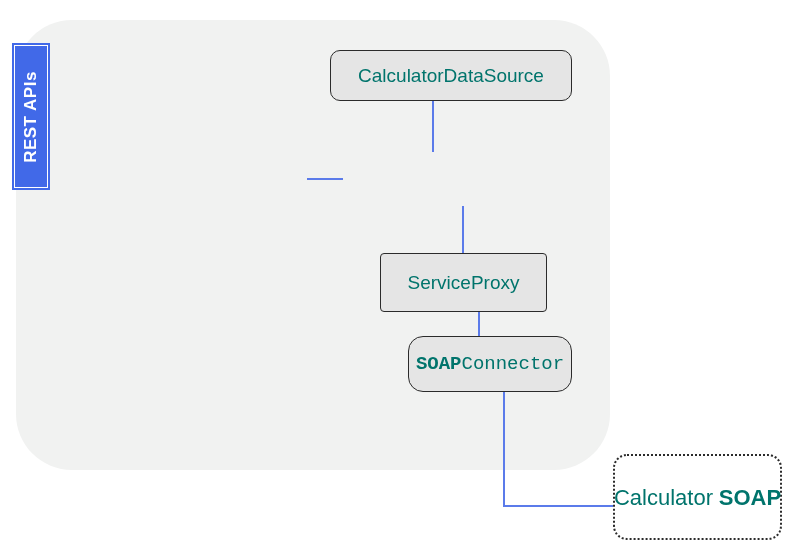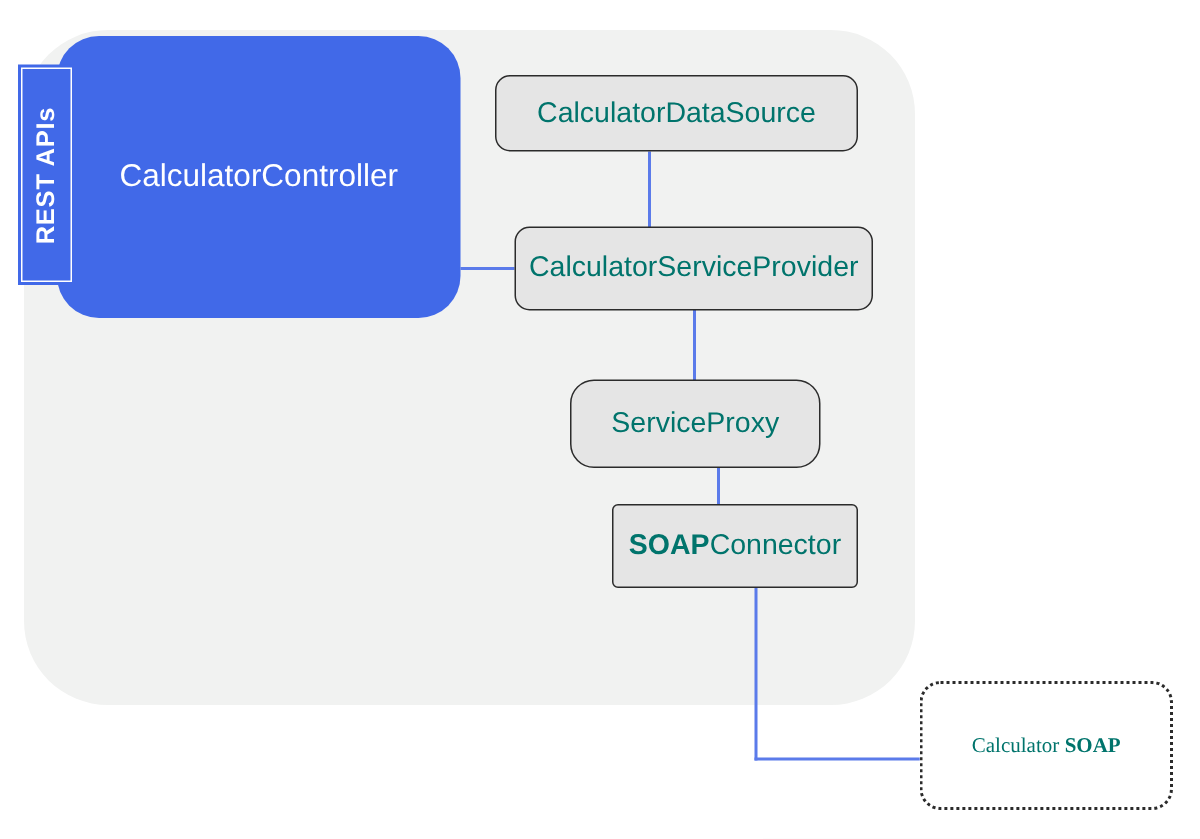--- a/index.html
+++ b/index.html
@@ -72,65 +72,58 @@
     transform: rotate(-90deg);
     white-space: nowrap;
     flex: none;
     color: #ffffff;
     font-size: 17px;
     font-weight: bold;
     letter-spacing: 0.5px;
   }
   .data-source      { left: 330px; top: 50px;  width: 242px; height: 51px; border-radius: 10px; }
   .service-provider { left: 343px; top: 151px; width: 239px; height: 56px; border-radius: 10px; }
-  .service-proxy    { left: 380px; top: 253px; width: 167px; height: 59px; border-radius: 16px; }
-  .soap-connector   { left: 408px; top: 336px; width: 164px; height: 56px; border-radius: 4px; }
+  .service-proxy    { left: 380px; top: 253px; width: 167px; height: 59px; border-radius: 4px; }
+  .soap-connector   { left: 408px; top: 336px; width: 164px; height: 56px; border-radius: 15px; font-family: Liberation Mono, monospace; }
   .web-service {
     left: 613px; top: 454px;
     width: 169px; height: 86px;
     border-radius: 14px;
     border: 2px dotted #2b2b2b;
     background: #ffffff;
-    font-size: 14px;
+    font-size: 22px;
     line-height: 25px;
-    font-family: Liberation Serif, serif;
   }
   .gap { margin-right: 0.26em; }
 </style>
 </head>
 <body>
 
 <div class="stage">
 
   <div class="boundary"></div>
 
   <div class="edge h edge-ctrl-sp"></div>
   <div class="edge v edge-ds-sp"></div>
   <div class="edge v edge-sp-proxy"></div>
   <div class="edge v edge-proxy-sc"></div>
   <div class="edge v edge-sc-ws-v"></div>
   <div class="edge h edge-sc-ws-h"></div>
 
-  <div class="node controller">
-    <span>CalculatorController</span>
-  </div>
 
   <div class="rest-tab">
     <div class="rest-tab-inner">
       <span class="rest-tab-label">REST APIs</span>
     </div>
   </div>
 
   <div class="node data-source">
     <span>CalculatorDataSource</span>
   </div>
 
-  <div class="node service-provider">
-    <span>CalculatorServiceProvider</span>
-  </div>
 
   <div class="node service-proxy">
     <span>ServiceProxy</span>
   </div>
 
   <div class="node soap-connector">
     <span>
       <b>SOAP</b><span>Connector</span>
     </span>
   </div>

